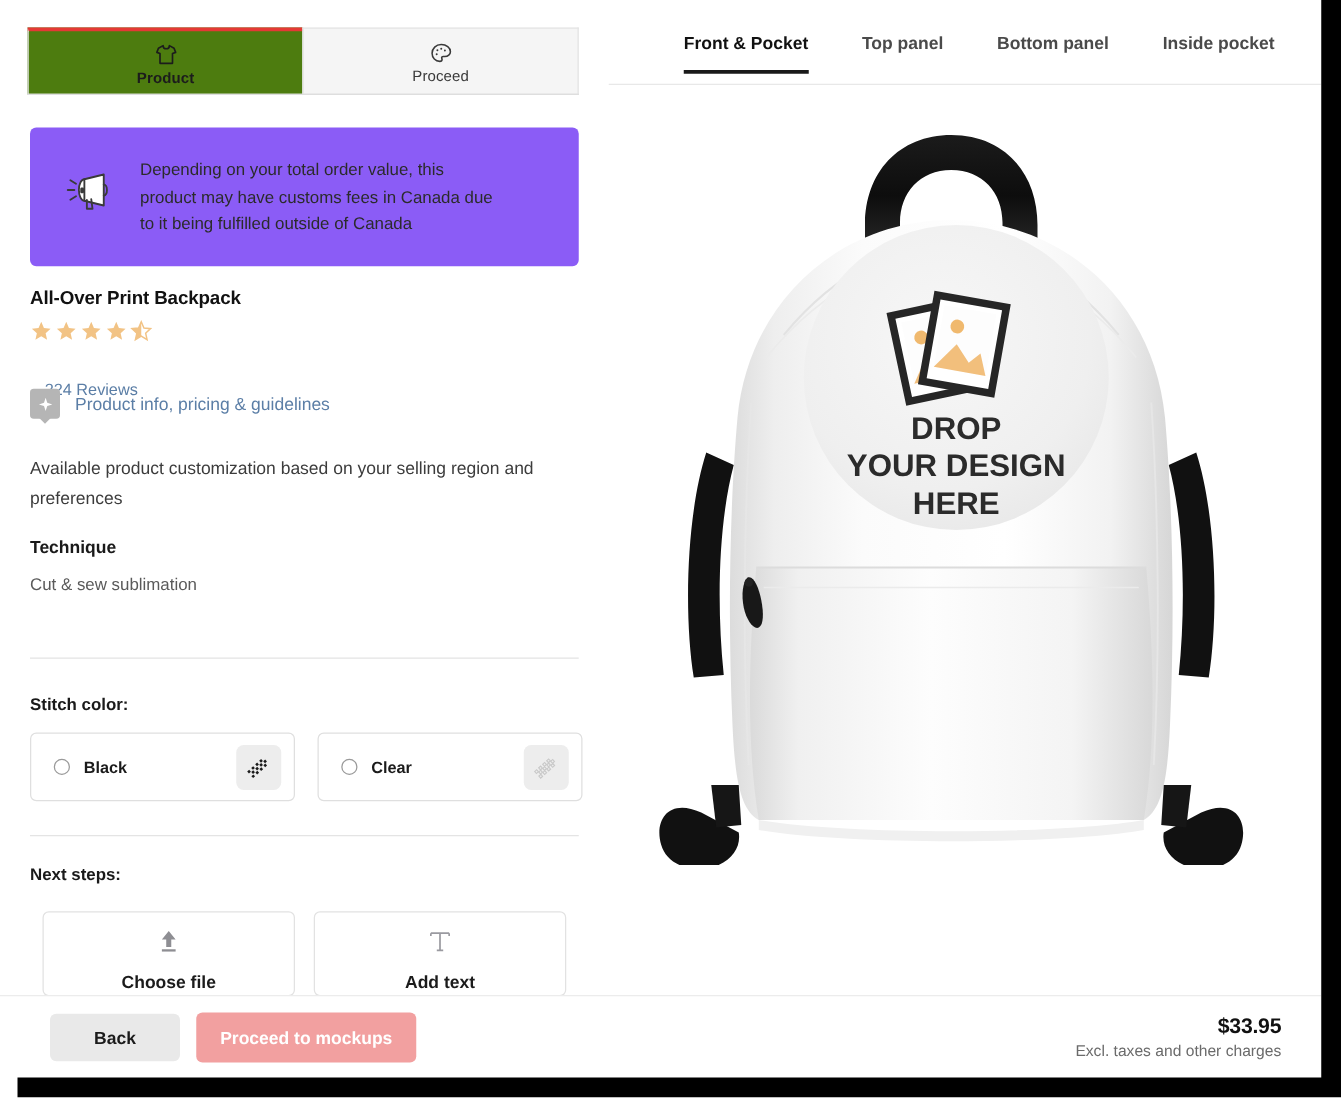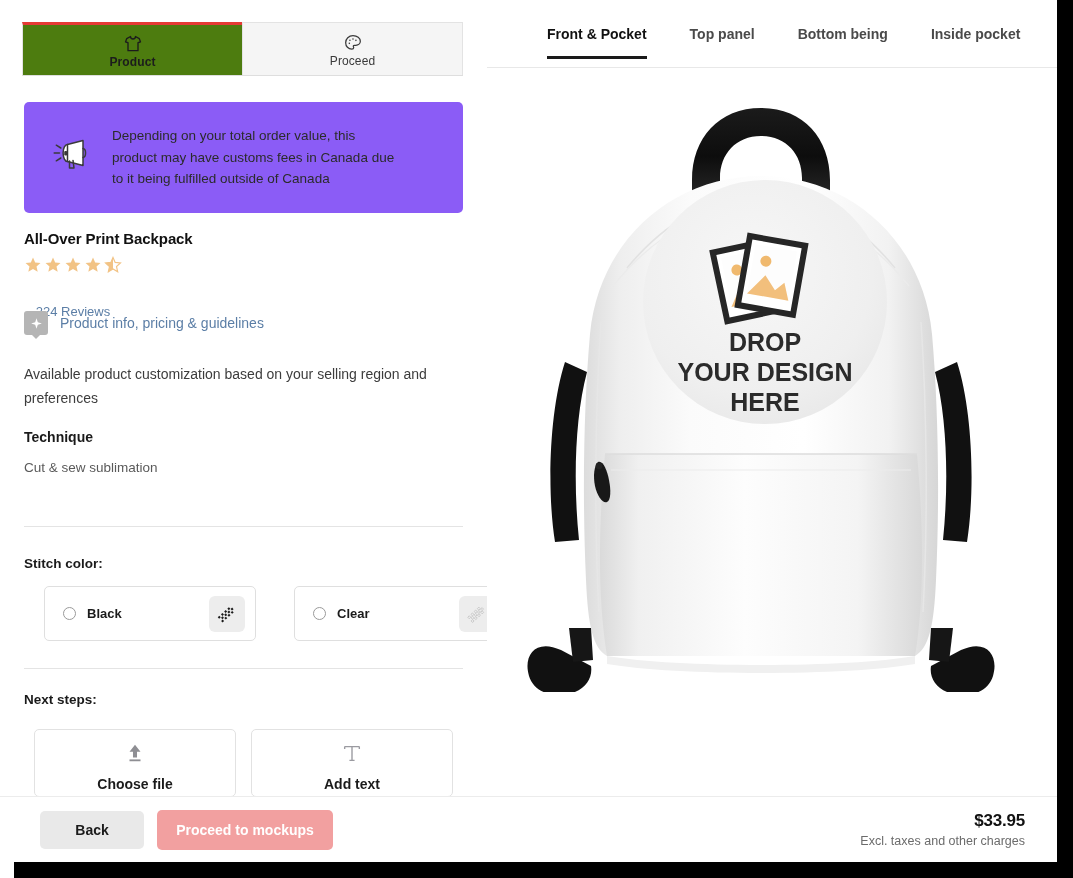--- a/index.html
+++ b/index.html
@@ -155,21 +155,20 @@
   }
   .stitch-card {
     width: 212px; height: 55px;
     border: 1px solid #dfdfdf;
     border-radius: 5px;
     background: #ffffff;
     display: flex; align-items: center;
     padding: 0 10px 0 18px;
     cursor: pointer;
     position: relative;
-    margin-left: 20px;
   }
   .radio {
     width: 13px; height: 13px;
     border: 1.4px solid #9a9a9a;
     border-radius: 50%;
     background: #fff;
     flex: 0 0 auto;
   }
   .stitch-name {
     font-size: 13px; font-weight: 700; color: #1b1b1b;
@@ -443,21 +442,21 @@
         <span class="nc-label">Add text</span>
       </div>
     </div>
   </div>
 
   <div class="preview">
 
     <div class="panel-tabs">
       <div class="ptab active">Front &amp; Pocket</div>
       <div class="ptab">Top panel</div>
-      <div class="ptab">Bottom being</div>
+      <div class="ptab">Bottom panel</div>
       <div class="ptab">Inside pocket</div>
     </div>
     <div class="panel-tabs-rule"></div>
 
     <div class="mock-wrap">
       <svg width="570" height="620" viewBox="0 0 570 620">
         <defs>
           <linearGradient id="bagShade" x1="0" y1="0" x2="1" y2="0">
             <stop offset="0%" stop-color="#dcdcdc"></stop>
             <stop offset="10%" stop-color="#eeeeee"></stop>

